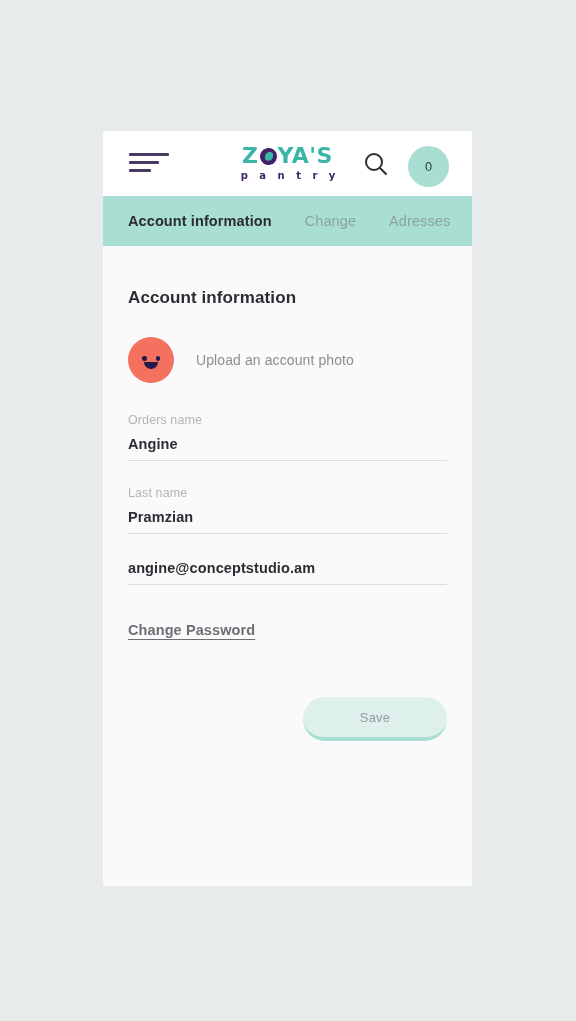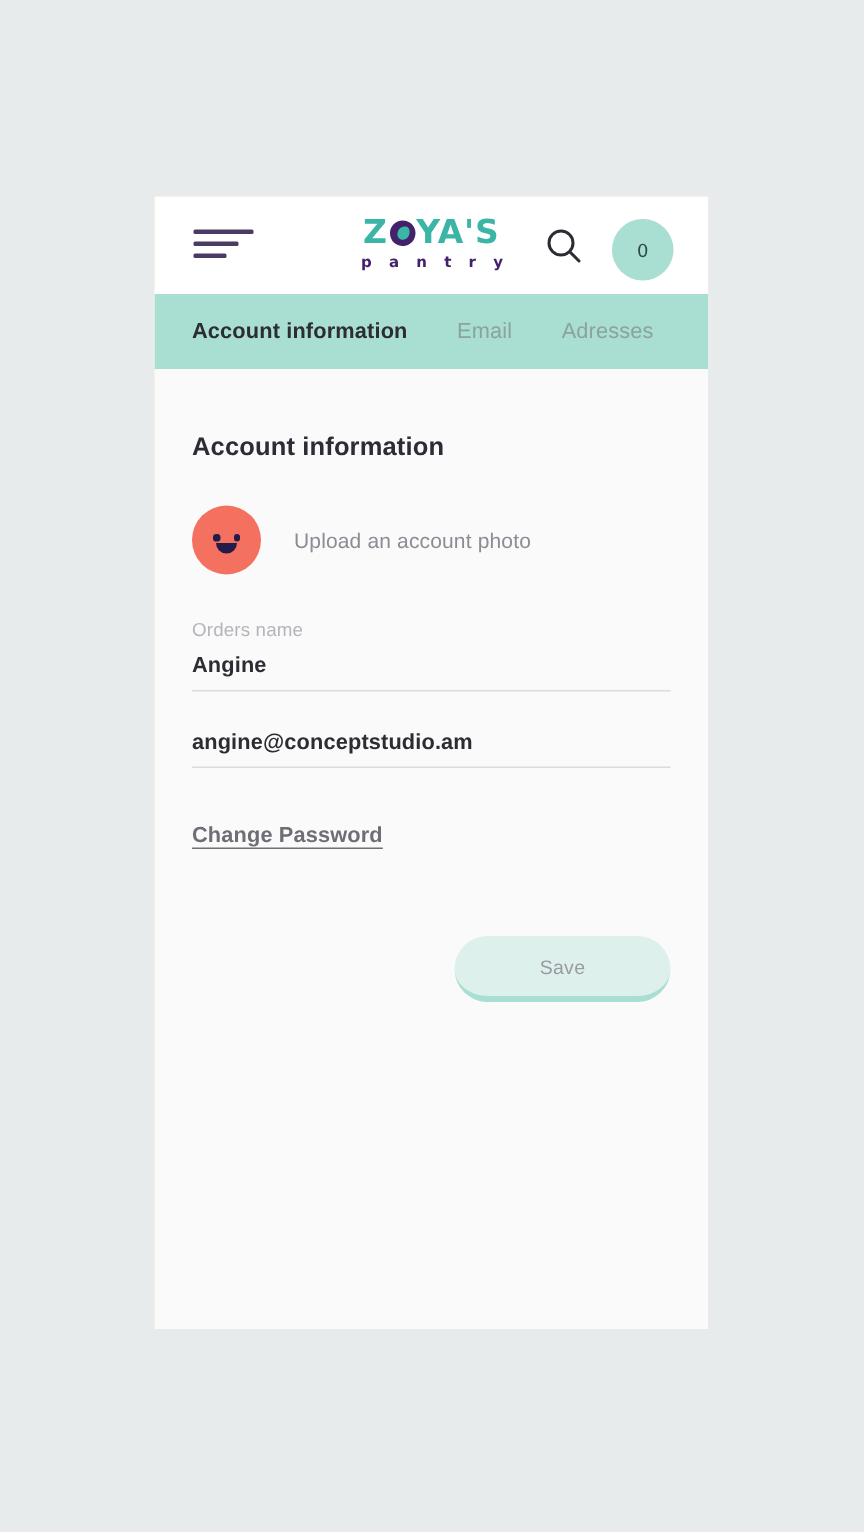--- a/index.html
+++ b/index.html
@@ -20,21 +20,21 @@
     height: 1021px;
   }
 
   
   .device-card {
     position: absolute;
     left: 103px;
     top: 131px;
     width: 369px;
     height: 755px;
-    background: #fef9c3;
+    background: #4c1d95;
     overflow: hidden;
   }
 
   
   .app-header {
     position: relative;
     height: 65px;
     background: #ffffff;
     display: flex;
     align-items: center;
@@ -320,21 +320,21 @@
         </svg>
       </div>
 
       <div class="cart-badge">
         <span class="cart-count">0</span>
       </div>
     </div>
 
     <div class="tabbar">
       <div class="tab active">Account information</div>
-      <div class="tab">Email</div>
+      <div class="tab">Change</div>
       <div class="tab">Adresses</div>
 
     </div>
 
     <div class="content">
 
       <div class="section-title">Account information</div>
 
       <div class="avatar-row">
         <div class="avatar">
@@ -345,20 +345,24 @@
         <div class="avatar-label">Upload an account photo</div>
       </div>
 
       <div class="form">
 
         <div class="field">
           <div class="field-label">Orders name</div>
           <input class="field-input" type="text" value="Angine" style="">
         </div>
 
+        <div class="field">
+          <div class="field-label">Last name</div>
+          <input class="field-input" type="text" value="Pramzian" style="">
+        </div>
 
         <div class="field">
           <input class="field-input" type="text" value="angine@conceptstudio.am" style="">
         </div>
 
 
         <a class="change-password">Change Password</a>
 
         <div class="save-row">
           <button class="save-btn">Save</button>

